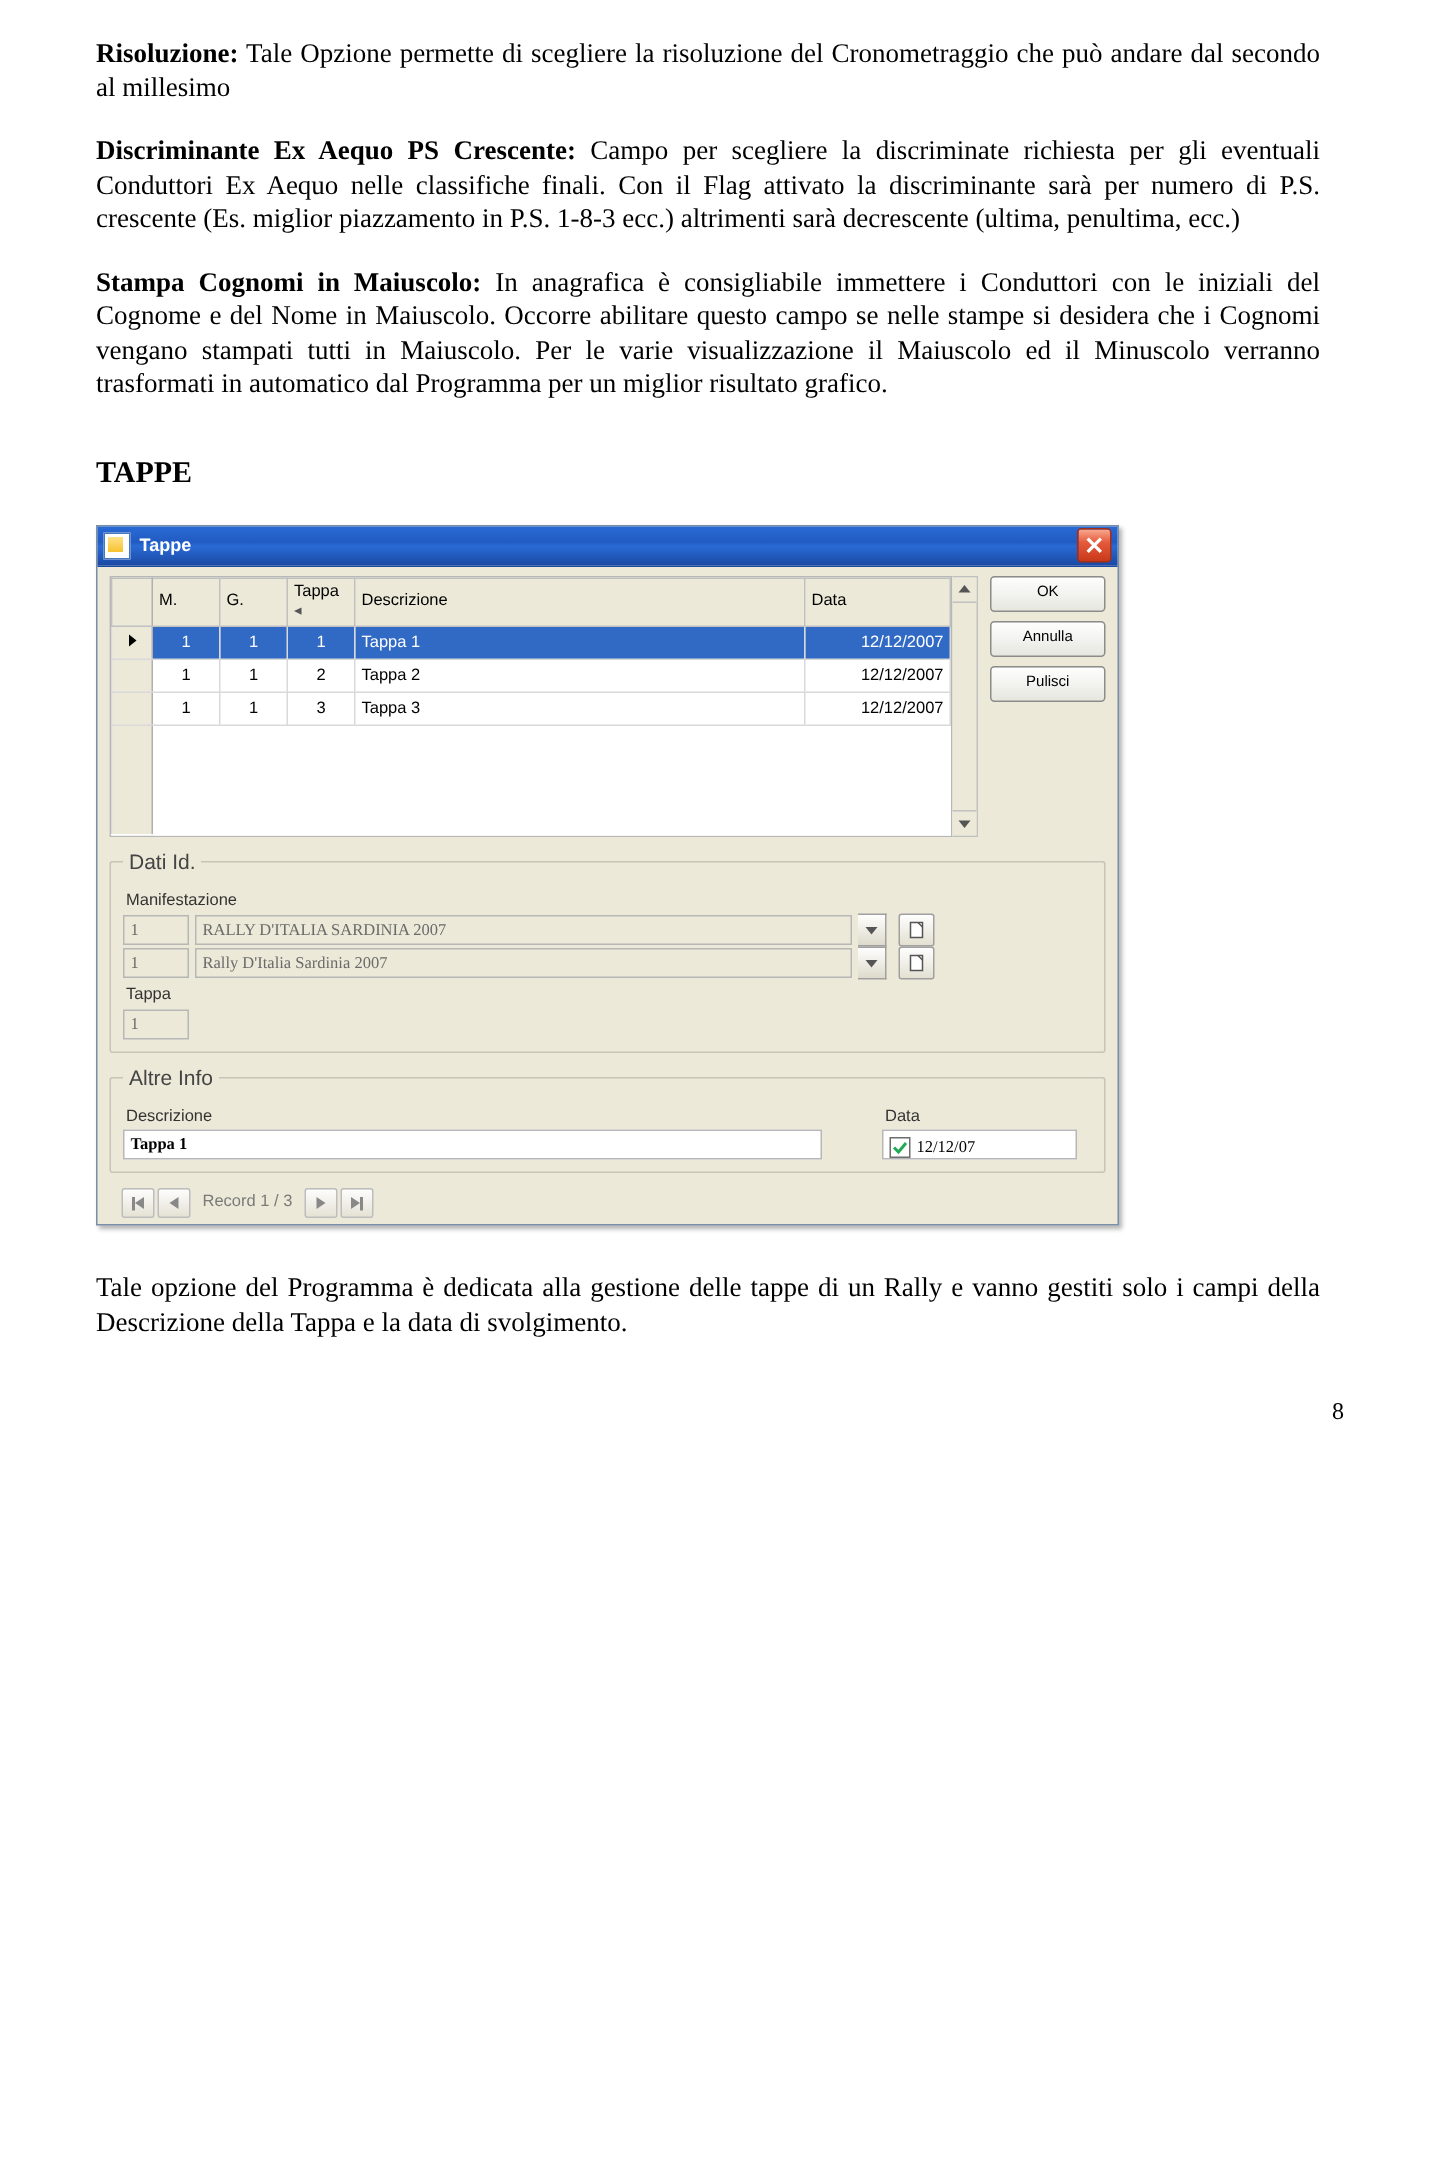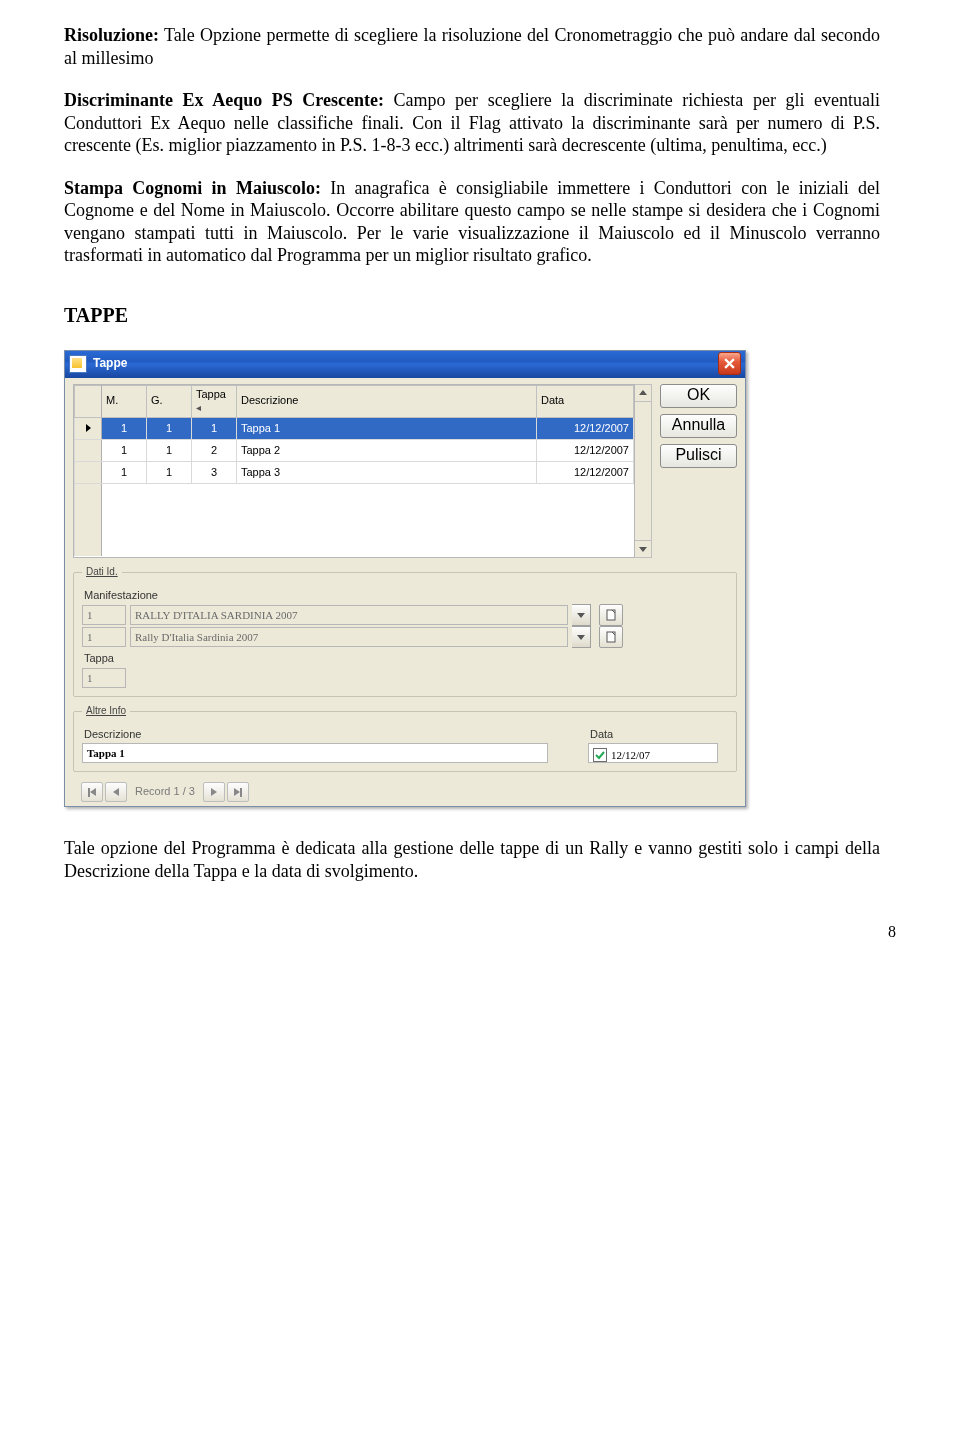--- a/index.html
+++ b/index.html
@@ -79,29 +79,29 @@
   .vbtn{ height:16px; background:#ece9d8; border-bottom:1px solid #c0c0c0; display:flex;align-items:center;justify-content:center; }
   .vbtn:last-child{border-top:1px solid #c0c0c0;border-bottom:none;}
   .vbtn .arr{width:0;height:0;border-left:4px solid transparent;border-right:4px solid transparent;}
   .vbtn .up{border-bottom:5px solid #555;}
   .vbtn .dn{border-top:5px solid #555;}
   .vtrack{flex:1;}
 
   .btncol{ display:flex; flex-direction:column; gap:6px; width:92px; }
   .wbtn{
     height:22px; border:1px solid #8c8c8c; background:linear-gradient(#fefefe,#e7e7e0);
-    border-radius:3px; text-align:center; line-height:20px; font-size:16px;
+    border-radius:3px; text-align:center; line-height:20px; font-size:10px;
   }
 
   
   fieldset{
     border:1px solid #c7c3b7; margin:8px 0 4px 0; padding:6px 8px 8px 8px;
     border-radius:2px;
   }
-  legend{ font-size:10px; padding:0 4px; color:#444;text-decoration:underline; }
+  legend{ font-size:14px; padding:0 4px; color:#444; }
   .lbl{ font-size:11px; color:#333; display:block; margin:4px 0 2px 2px;}
   .row{ display:flex; align-items:center; gap:4px; }
   .inp{
     height:20px; border:1px solid #b7b7b7; background:#fff; padding:0 4px;
     font-family:Tahoma; font-size:11px; box-sizing:border-box;
   }
   .inp.ro{ background:#ece9d8; color:#6a6a6a;}
   .dd{
     width:18px; height:20px; border:1px solid #a0a0a0; border-left:none;
     background:linear-gradient(#fefefe,#dedacb); display:flex;align-items:center;justify-content:center;

